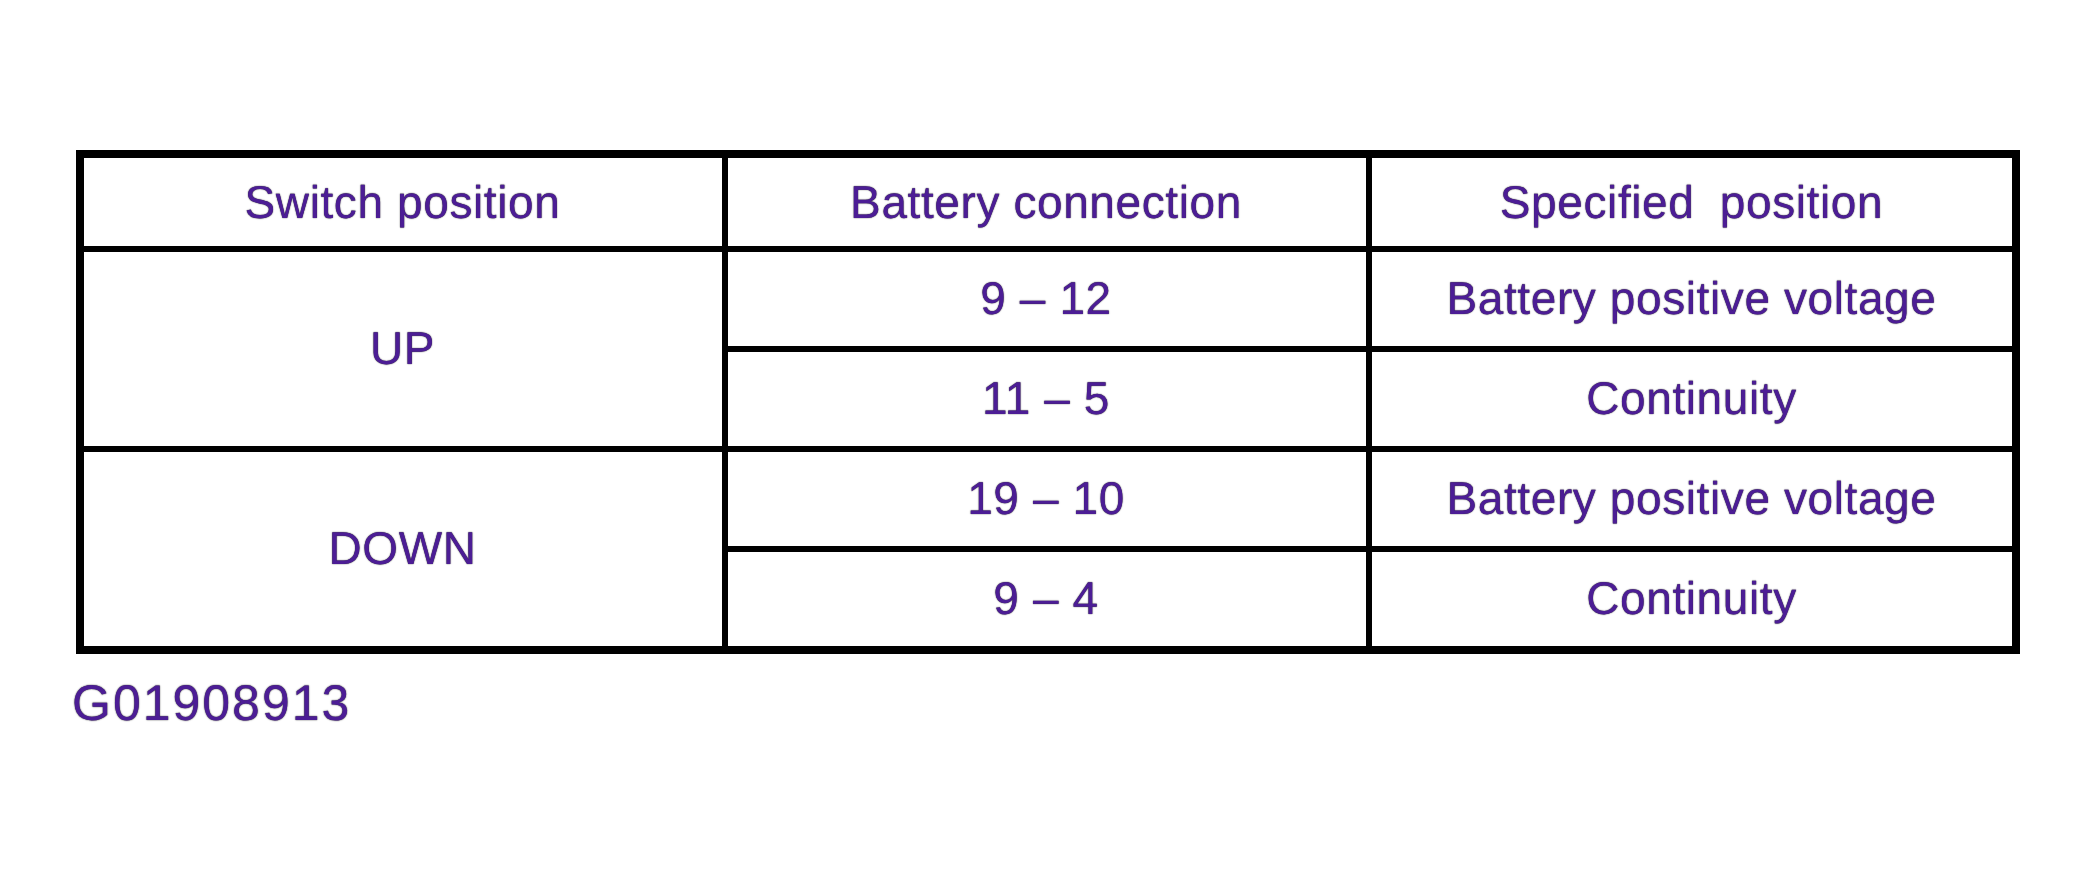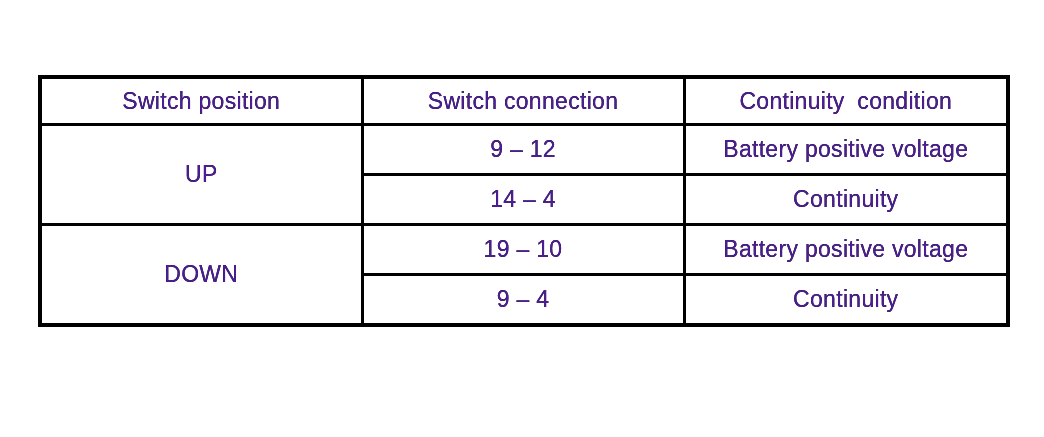--- a/index.html
+++ b/index.html
@@ -67,40 +67,41 @@
 
   <table class="spec-table">
     <colgroup>
       <col class="c1">
         <col class="c2">
         <col class="c3">
     </colgroup>
     <thead>
       <tr>
         <th>Switch position</th>
-        <th>Switch connection</th>
-        <th class="specified">Continuity condition</th>
+        <th>Battery connection</th>
+        <th class="specified">Specified position</th>
       </tr>
     </thead>
     <tbody>
       <tr>
         <td rowspan="2">UP</td>
         <td class="conn-cell">9 – 12</td>
         <td>Battery positive voltage</td>
       </tr>
       <tr>
-        <td class="conn-cell">14 – 4</td>
+        <td class="conn-cell">11 – 5</td>
         <td>Continuity</td>
       </tr>
       <tr>
         <td rowspan="2">DOWN</td>
         <td class="conn-cell">19 – 10</td>
         <td>Battery positive voltage</td>
       </tr>
       <tr>
         <td class="conn-cell">9 – 4</td>
         <td>Continuity</td>
       </tr>
     </tbody>
   </table>
 
+  <div class="figure-id">G01908913</div>
 
 </div>
 
 </body></html>

